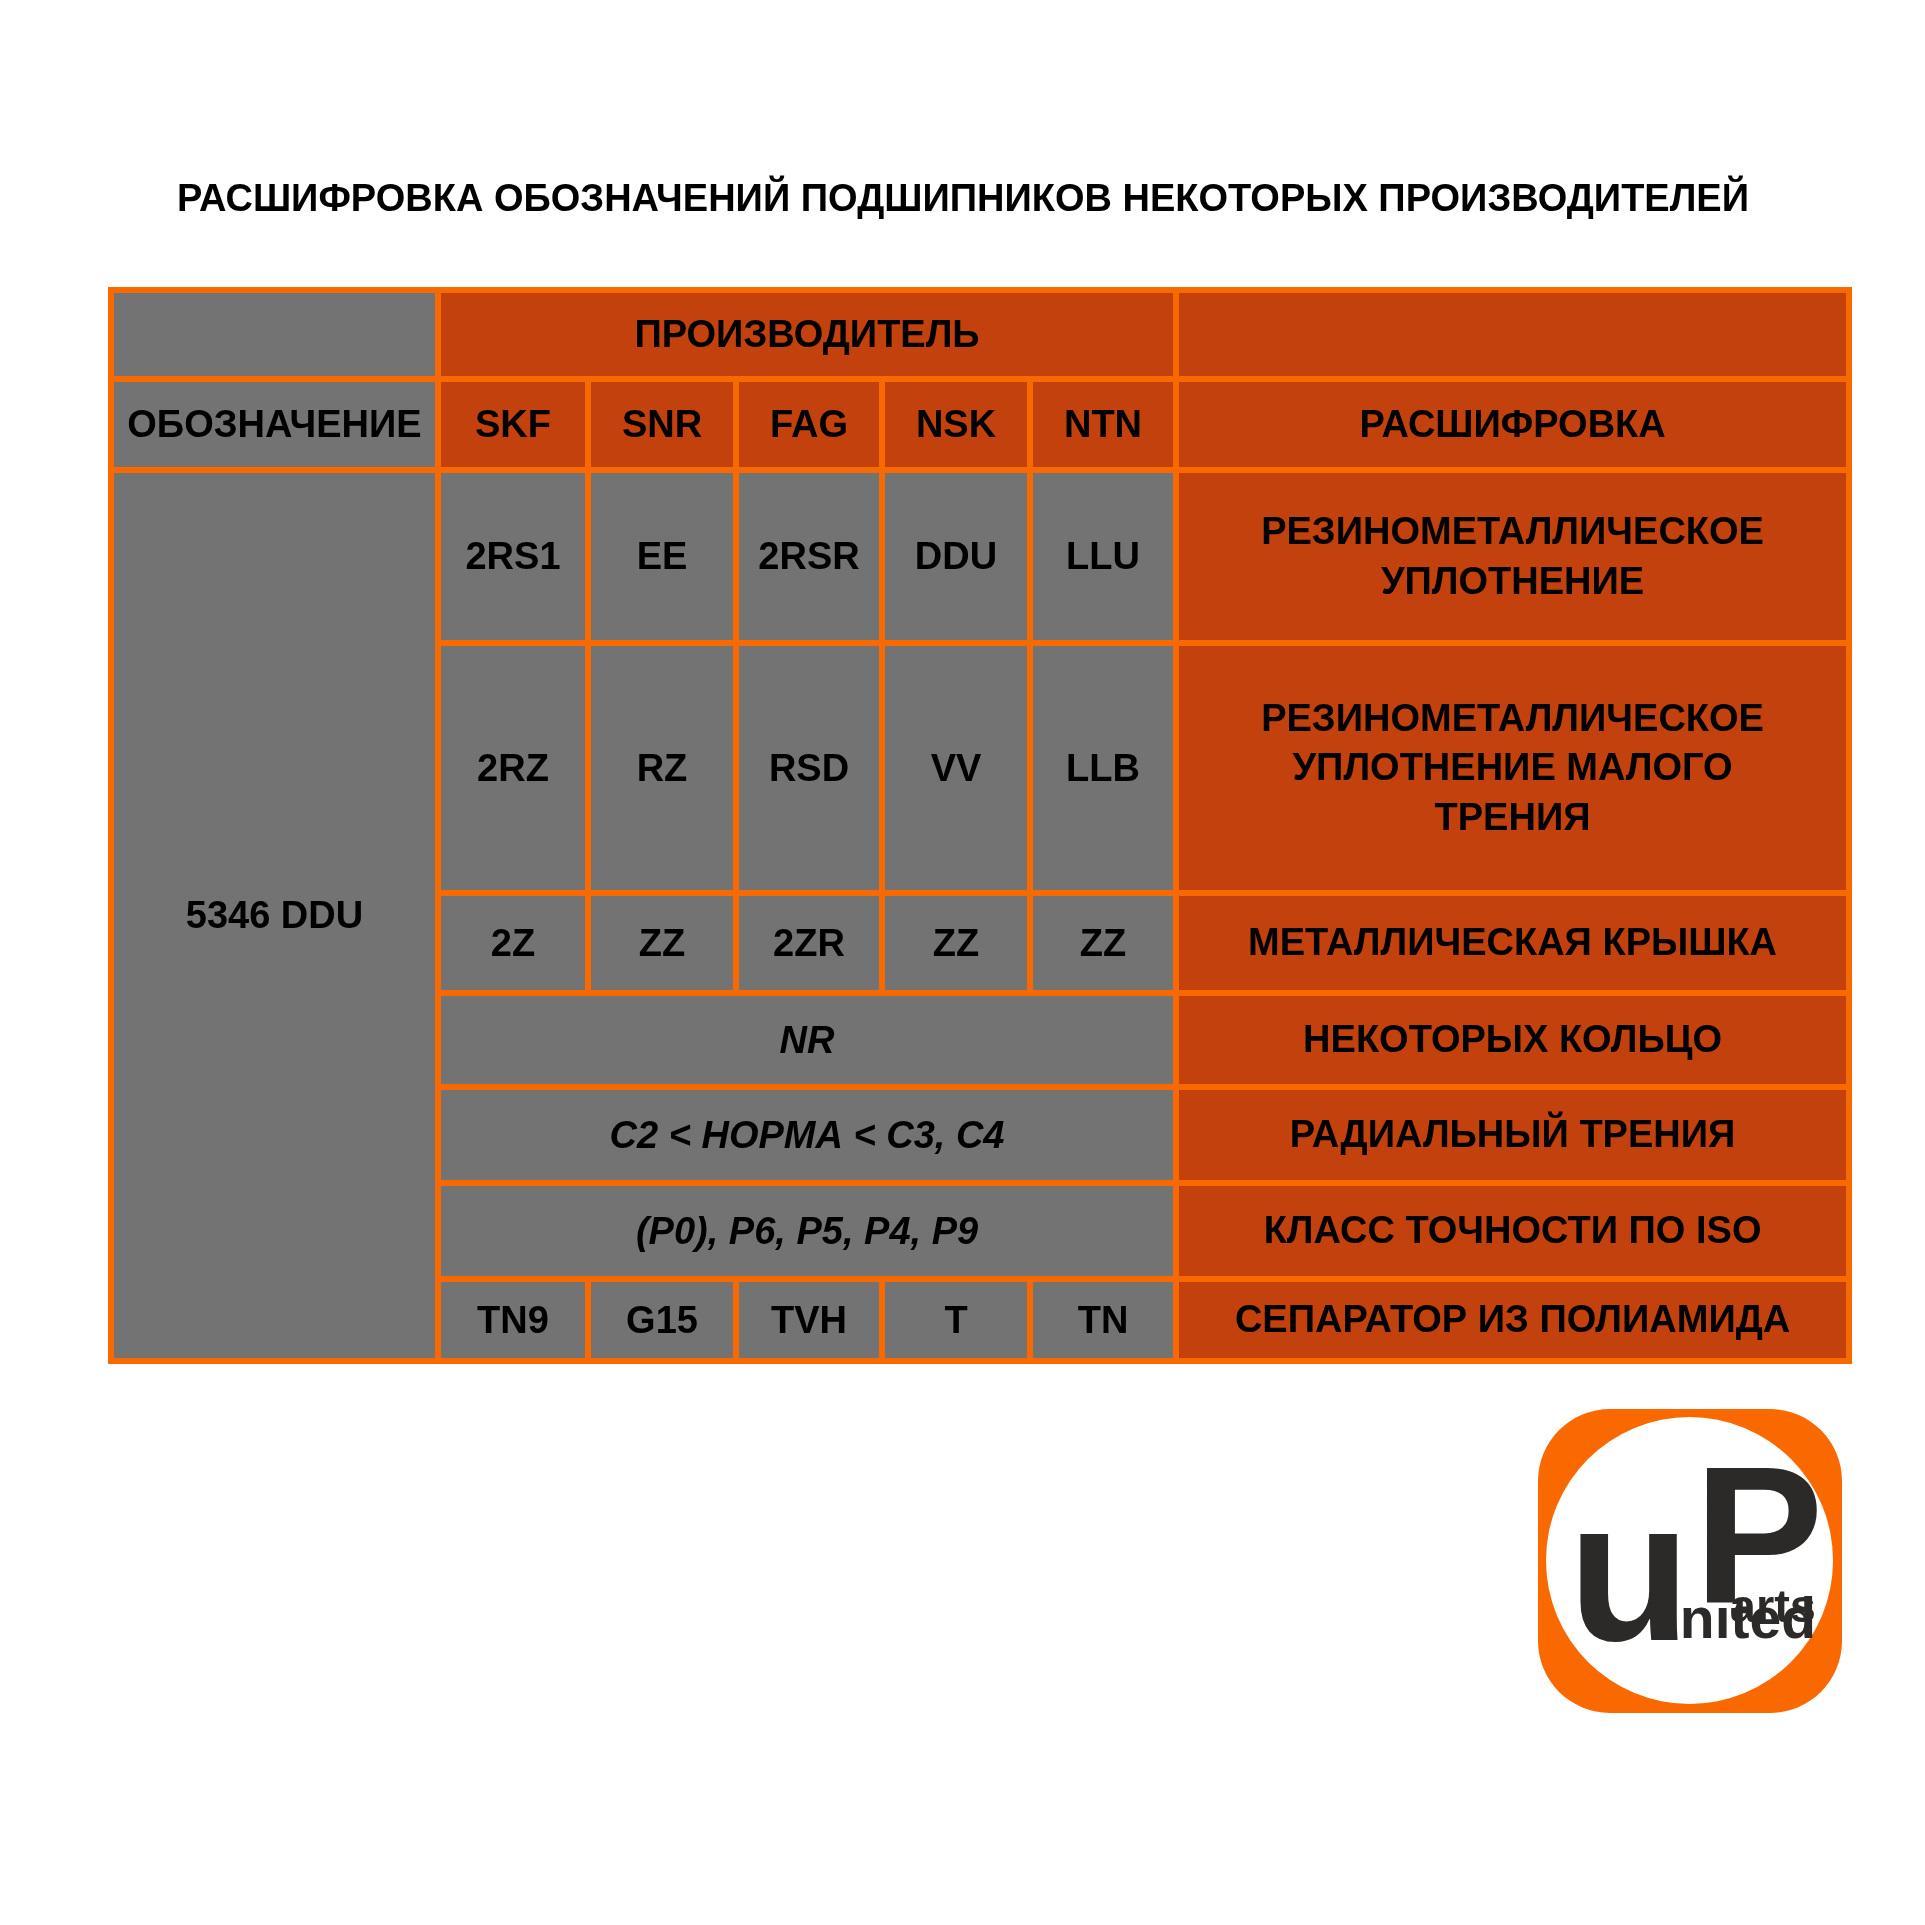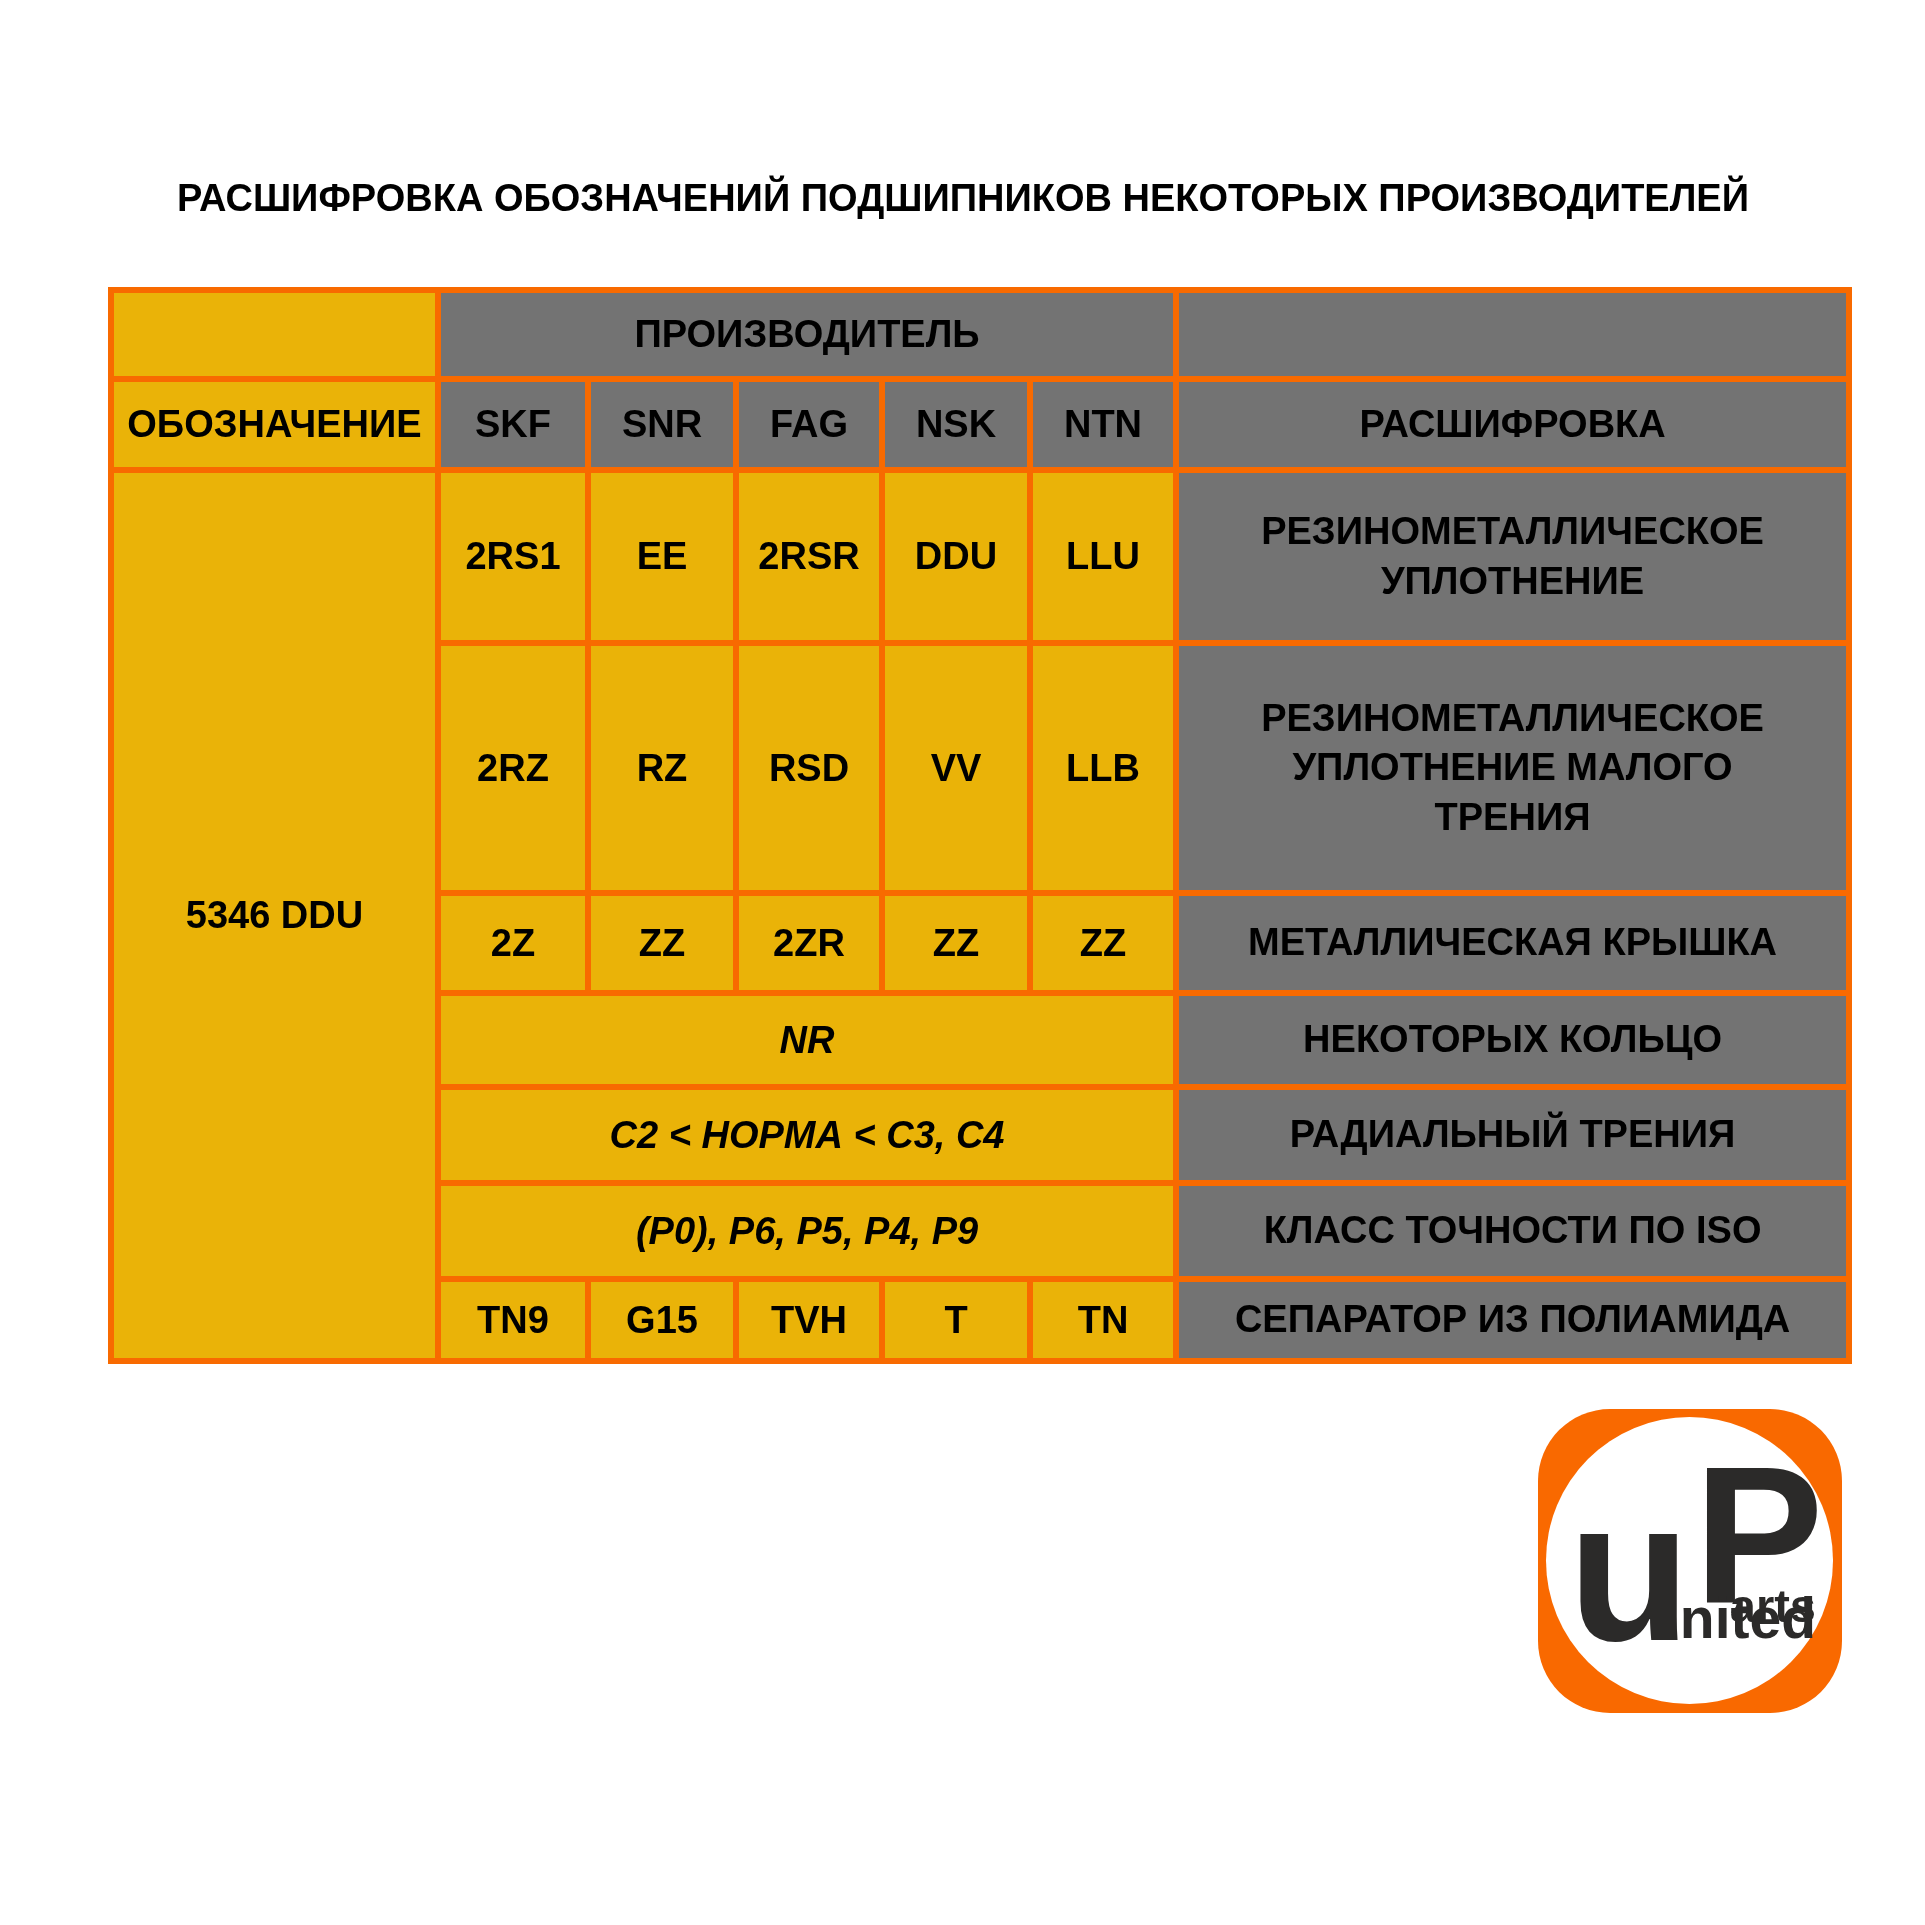--- a/index.html
+++ b/index.html
@@ -12,22 +12,22 @@
     font-size:38px;font-weight:bold;white-space:nowrap;
   }
   table.main{
     position:absolute;left:108px;top:287px;width:1738px;
     border-collapse:collapse;table-layout:fixed;
   }
   table.main td{
     border:6px solid #F86A00;text-align:center;vertical-align:middle;
     font-weight:bold;font-size:38px;padding:0;overflow:hidden;
   }
-  td.orange{background:#737373;}
-  td.white{background:#eab308;}
+  td.orange{background:#c2410c;}
+  td.white{background:#737373;}
   td.designation-header{font-size:30px;}
   td.decoding{font-size:32px;line-height:1.3;white-space:pre-line;}
   td.span-value{font-size:38px;font-style:italic;}
 
   
   .logo{position:absolute;left:1538px;top:1409px;width:304px;height:304px;}
   .logo-square{position:absolute;left:0;top:0;width:304px;height:304px;
     background:#F96900;border-radius:72px;}
   .logo-circle{position:absolute;left:8.3px;top:7.6px;width:287px;height:287px;
     background:#ffffff;border-radius:50%;}

